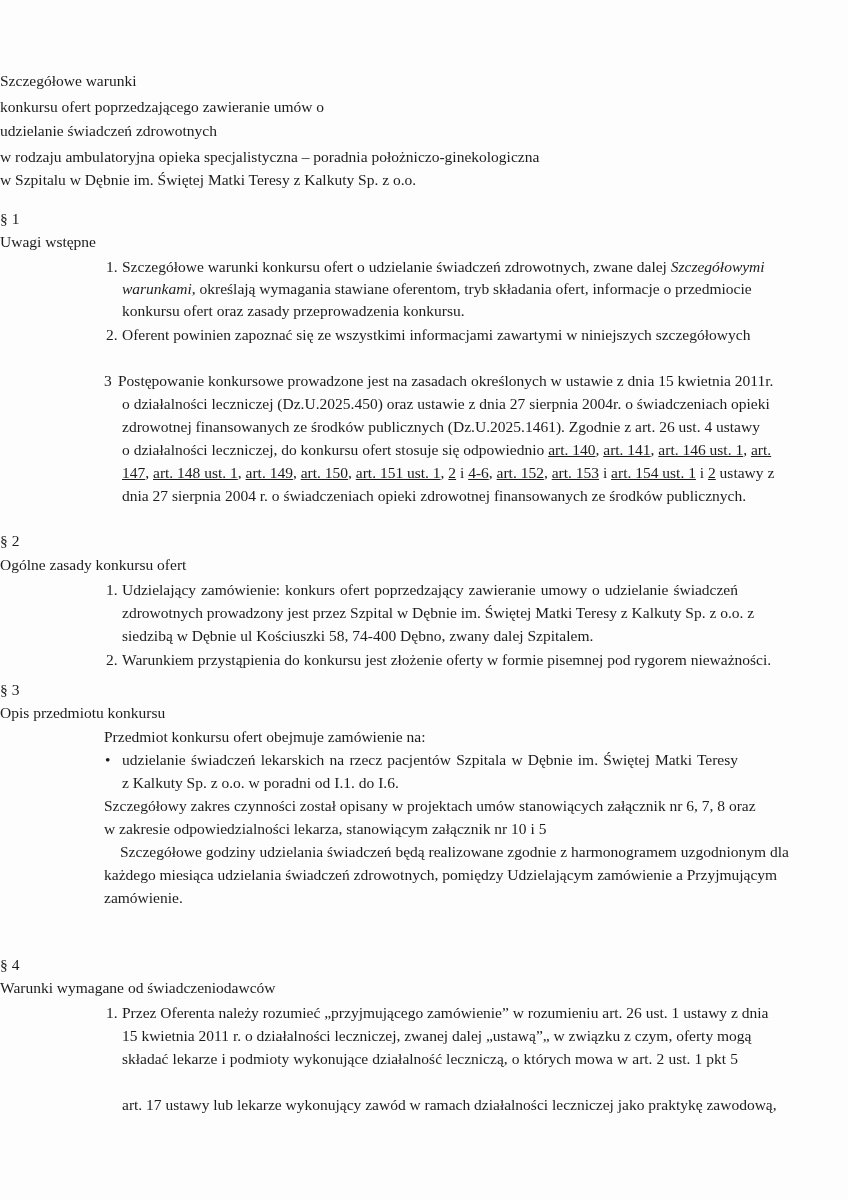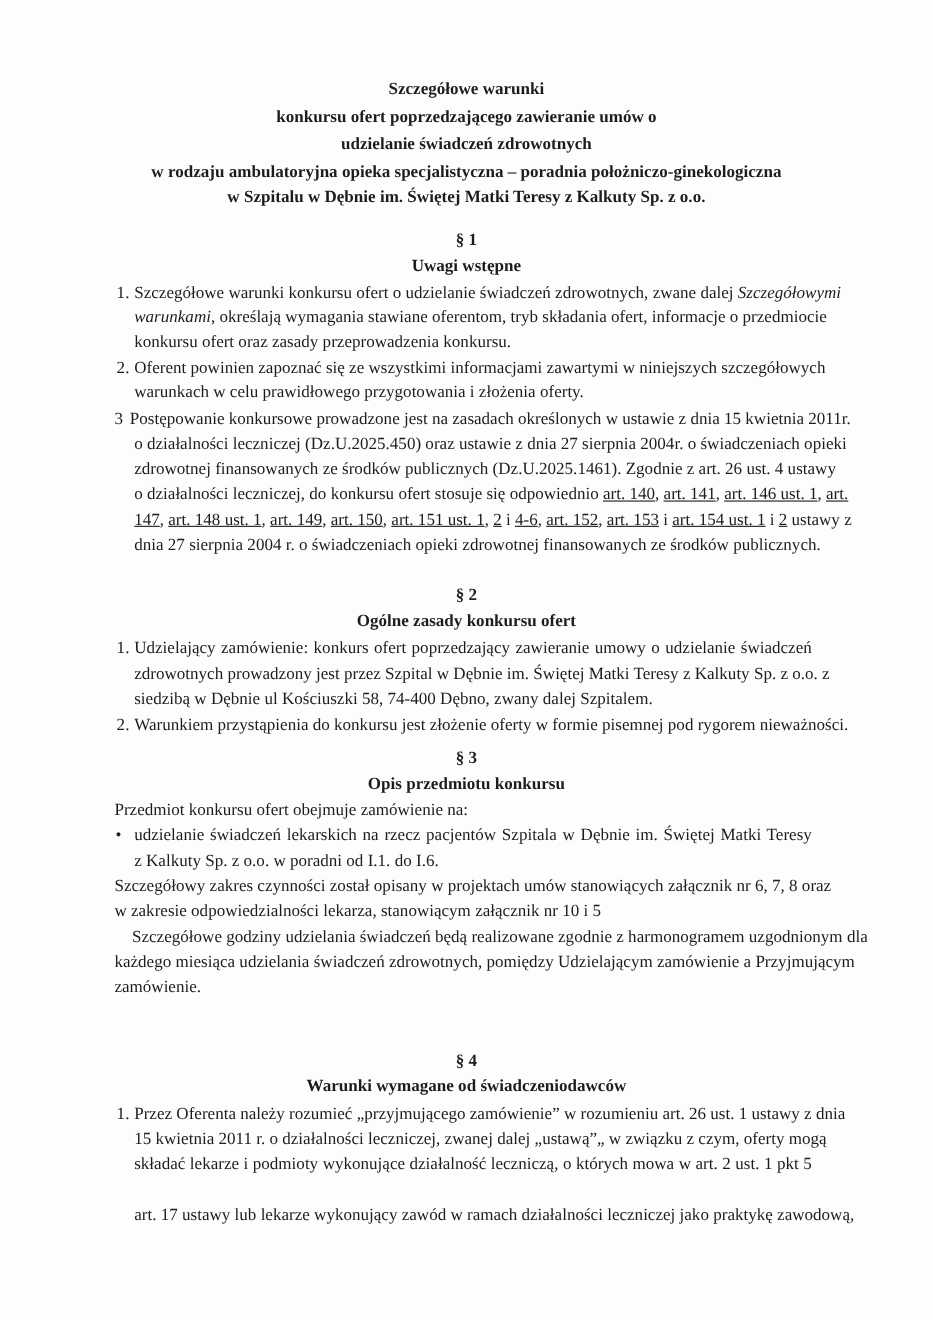--- a/index.html
+++ b/index.html
@@ -1,19 +1,19 @@
 <!DOCTYPE html>
 <html><head>
 <meta charset="utf-8">
 <style>
   html, body { margin: 0; padding: 0; background: #ffffff; }
   body { width: 848px; height: 1200px; position: relative; overflow: hidden;
          font-family: "Liberation Serif", serif; color: #1c1c1c; }
   .page { position: absolute; left: 0; top: 0; width: 848px; height: 1200px; background: #fdfdfd; }
-  .c { position: absolute; left: 0; width: 848px; text-align: center; font-weight: bold; font-size: 15.5px; white-space: nowrap; }
+  .c { position: absolute; left: 0; width: 848px; text-align: left; font-weight: normal; font-size: 15.5px; white-space: nowrap; }
   .ln { position: absolute; font-size: 15.5px; white-space: nowrap; line-height: 20px; }
   .j { text-align: justify; text-align-last: justify; }
   .num { position: absolute; left: 106px; font-size: 15.5px; line-height: 20px; }
   u { text-decoration: underline; }
   i { }
 </style>
 </head>
 <body>
 
 <div class="page">
@@ -32,21 +32,20 @@
     <span>Szczegółowe warunki konkursu ofert o udzielanie świadczeń zdrowotnych, zwane dalej</span>
     <i>Szczegółowymi</i>
   </div>
   <div class="ln j" style="left:122px; width:616px; top:279px">
     <span><i>warunkami</i><span>, określają wymagania stawiane oferentom, tryb składania ofert, informacje o przedmiocie</span></span>
   </div>
   <div class="ln" style="left:122px; top:301px">konkursu ofert oraz zasady przeprowadzenia konkursu.</div>
 
   <div class="num" style="top:325px">2.</div>
   <div class="ln j" style="left:122px; width:616px; top:325px">Oferent powinien zapoznać się ze wszystkimi informacjami zawartymi w niniejszych szczegółowych</div>
-  <div class="ln" style="left:122px; top:347px">warunkach w celu prawidłowego przygotowania i złożenia oferty.</div>
 
   <div class="num" style="top:371px; left:104px">3</div>
   <div class="ln" style="left:118px; top:371px; width:622px">Postępowanie konkursowe prowadzone jest na zasadach określonych w ustawie z dnia 15 kwietnia 2011r.</div>
   <div class="ln j" style="left:122px; width:616px; top:394px">o działalności leczniczej (Dz.U.2025.450) oraz ustawie z dnia 27 sierpnia 2004r. o świadczeniach opieki</div>
   <div class="ln j" style="left:122px; width:616px; top:417px">zdrowotnej finansowanych ze środków publicznych (Dz.U.2025.1461). Zgodnie z art. 26 ust. 4 ustawy</div>
   <div class="ln j" style="left:122px; width:616px; top:440px">
     <span>o działalności leczniczej, do konkursu ofert stosuje się odpowiednio</span>
     <u>art. 140</u>,
     <u>art. 141</u>,
     <u>art. 146 ust. 1</u>,

